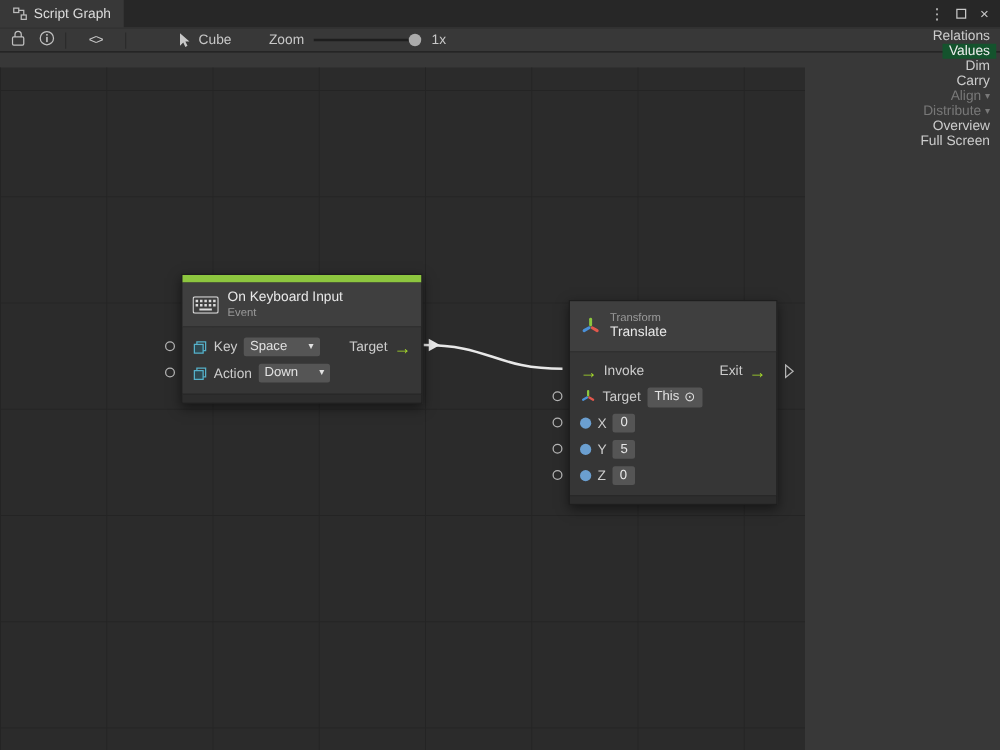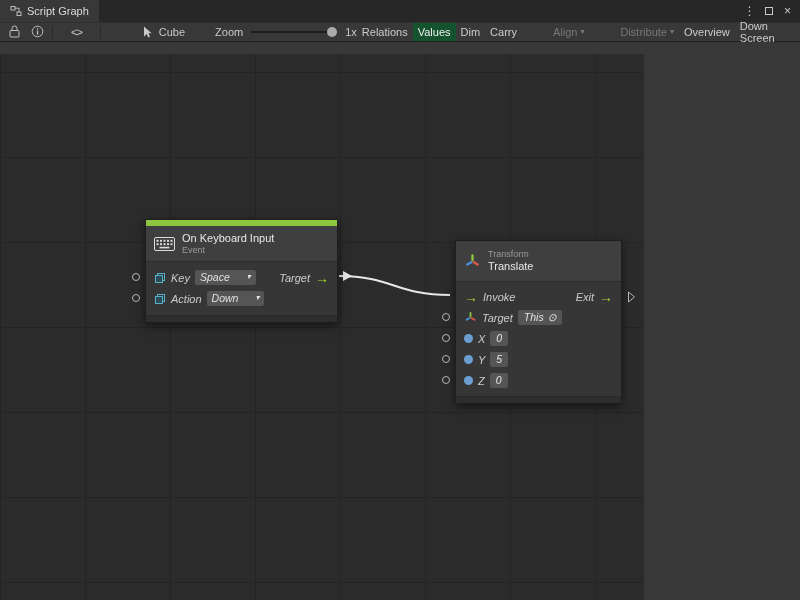--- a/index.html
+++ b/index.html
@@ -24,21 +24,21 @@
              font-size: 11px; color: #c8c8c8; padding: 0 3px; }
   .tool-left { display: flex; align-items: center; gap: 11px; margin-left: 6px; }
   .sep { width: 1px; height: 13px; background: #2b2b2b; margin: 0 8px; }
   .code-btn { color: #c8c8c8; font-size: 11px; letter-spacing: -1px; margin: 0 10px; }
   .obj-group { display: flex; align-items: flex-start; gap: 6px; margin-left: 34px; }
   .zoom-group { display: flex; align-items: center; gap: 8px; margin-left: 30px; }
   .zoom-slider { position: relative; width: 86px; height: 10px; }
   .zoom-track { position: absolute; left: 0; right: 0; top: 4px; height: 2px; background: #1e1e1e; }
   .zoom-handle { position: absolute; right: 0; top: 0; width: 10px; height: 10px;
                  border-radius: 50%; background: #ababab; }
-  .tb-buttons { margin-left: auto; display: flex; align-items: flex-end; height: 100%; }
+  .tb-buttons { margin-left: auto; display: flex; align-items: flex-end; height: 100%; flex-direction: column; }
   .tb-btn { display: flex; align-items: center; gap: 3px; padding: 0 5px; height: 100%;
             color: #cccccc; }
   .tb-btn.active { background: #14532d; color: #eeeeee; }
   .tb-btn.disabled { color: #787878; margin-left: 26px; }
   .caret { font-size: 8px; line-height: 1; }
 
   
   .canvas { position: absolute; top: 54px; left: 0; width: 644px; height: 558px;
             background-color: #2b2b2b;
             background-image:
@@ -56,21 +56,21 @@
               padding: 0 8px; border-bottom: 1px solid #2c2c2c; }
   .kb-header { height: 36px; }
   .t-header { height: 41px; }
   .n-titles { display: flex; flex-direction: column; justify-content: center; }
   .n-title { font-size: 11px; color: #e8e8e8; line-height: 13px; }
   .n-sub { font-size: 9px; color: #9a9a9a; line-height: 11px; }
   .n-cat { font-size: 9px; color: #9a9a9a; line-height: 11px; }
   .n-body { background: #363636; padding: 5px 0 6px; }
   .t-body { padding: 4px 0 5px; }
   .n-row { position: relative; height: 21px; display: flex; align-items: center;
-           gap: 5px; padding: 0 8px; font-style: italic; }
+           gap: 5px; padding: 0 8px; }
   .n-footer { height: 7px; background: #2d2d2d; border-top: 1px solid #282828; }
   .spacer { flex: 1; }
 
   .port { position: absolute; left: -14px; top: 50%; margin-top: -5px; width: 8px; height: 8px;
           border: 1px solid #b4b4b4; border-radius: 50%; background: transparent; }
   .out-triangle { position: absolute; right: -15px; top: 50%; margin-top: -6px; }
   .flow-arrow { color: #a4d92b; font-weight: 700; font-size: 14px; line-height: 1; }
   .dropdown { background: #555555; border-radius: 2px; padding: 1px 5px 2px;
               display: flex; align-items: center; gap: 17px; color: #e2e2e2; font-size: 10.5px; }
   .value-field { background: #555555; border-radius: 2px; padding: 1px 6px 2px;
@@ -157,21 +157,21 @@
           <span class="caret">▾</span>
         </span>
       <span class="tb-btn disabled">
           <span>Distribute</span>
           <span class="caret">▾</span>
         </span>
       <span class="tb-btn">
           <span>Overview</span>
         </span>
       <span class="tb-btn">
-          <span>Down Screen</span>
+          <span>Full Screen</span>
         </span>
     </div>
   </div>
 
   <div class="canvas">
 
     <svg class="wires">
       <path d="M343 217 L352 222 L343 227 Z" fill="#e8e8e8"></path>
       <path d="M339 222 C 392 222, 396 241, 450 241" fill="none" stroke="#e8e8e8" stroke-width="2"></path>
     </svg>

